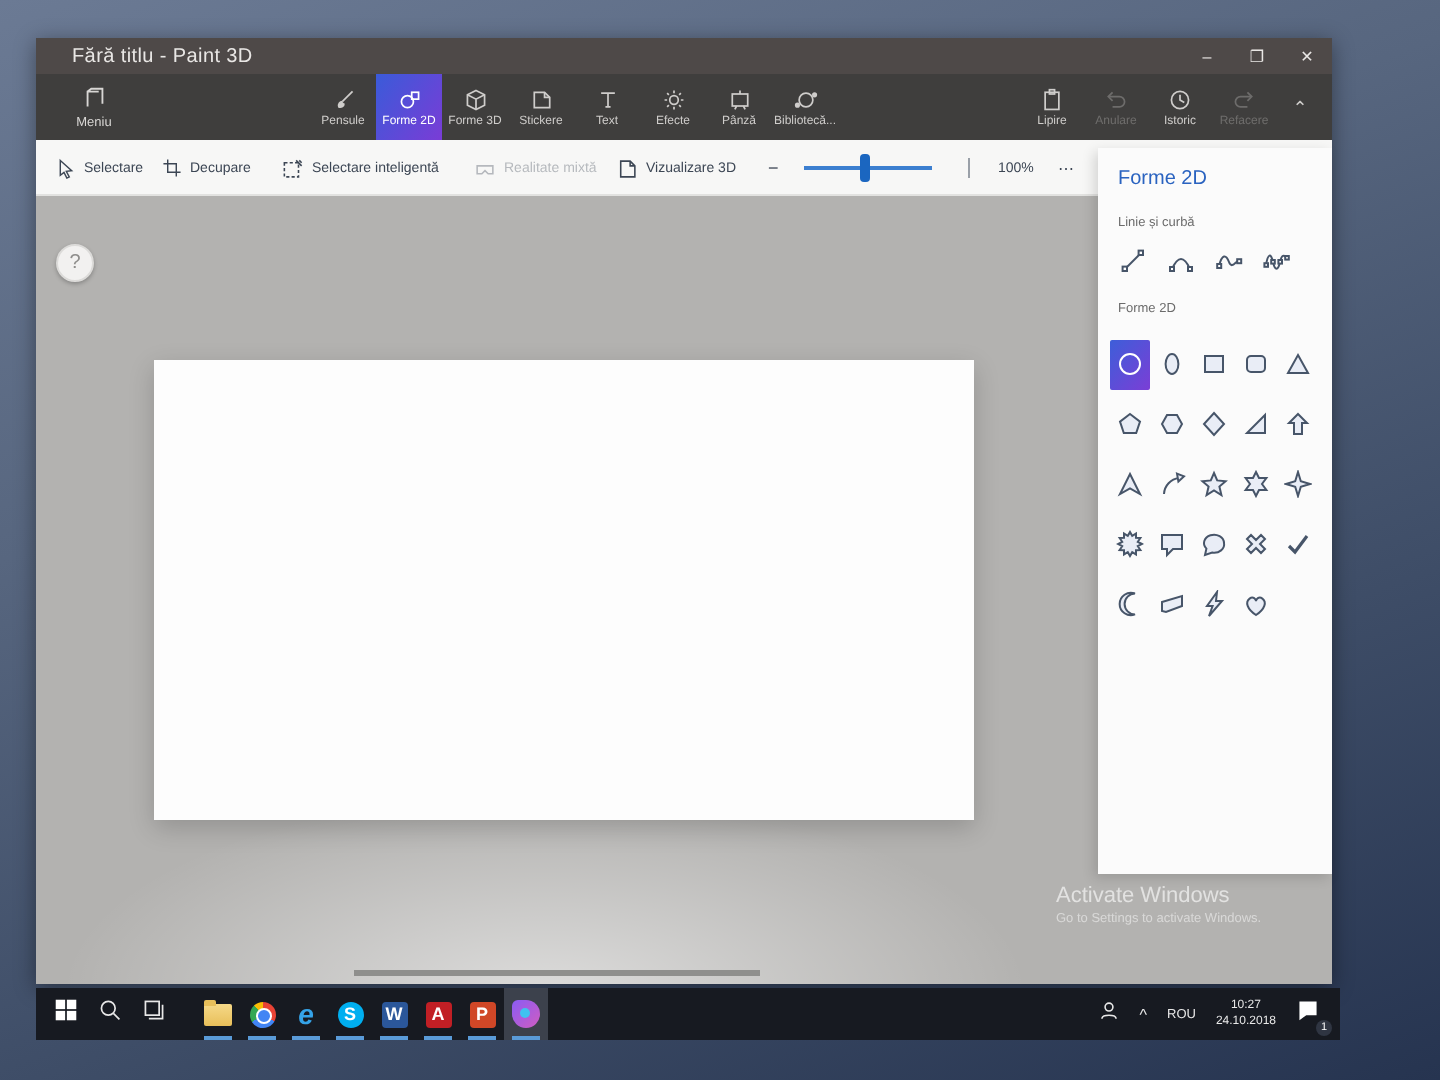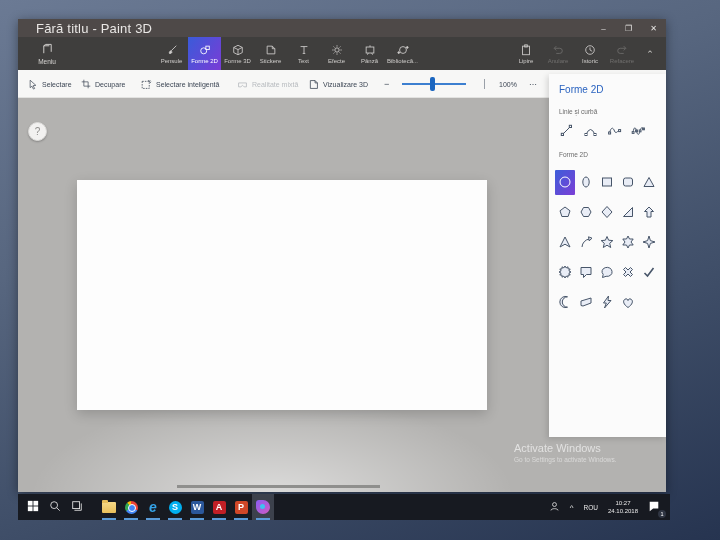--- a/index.html
+++ b/index.html
@@ -7,21 +7,21 @@
 
   .stage { position:relative; width:720px; height:540px;
     background:linear-gradient(160deg,#6b7a94 0%,#57667f 35%,#3e4d67 68%,#263450 100%); }
 
   
   .window { position:absolute; left:18px; top:19px; width:648px; height:473px;
     box-shadow:0 2px 10px rgba(0,0,0,.4); background:#b3b2b0; }
 
   .titlebar { position:absolute; left:0; top:0; width:100%; height:18px; background:#4e4948;
     display:flex; align-items:center; padding-left:7px; }
-  .title { color:#e9e7e5; font-size:13px; letter-spacing:.2px;padding-left:11px; }
+  .title { color:#e9e7e5; font-size:10px; letter-spacing:.2px;padding-left:11px; }
   .win-controls { margin-left:auto; display:flex; height:100%; }
   .win-btn { width:25px; height:100%; display:flex; align-items:center; justify-content:center;
     color:#e9e7e5; font-size:8px; }
 
   
   .toolbar { position:absolute; left:0; top:18px; width:100%; height:33px; background:#3f3e3d; }
   .menu-btn { position:absolute; left:8px; top:0; width:42px; height:33px; display:flex;
     flex-direction:column; align-items:center; justify-content:center; gap:2px;
     color:#d8d6d4; font-size:6.5px; }
   .tab-strip { position:absolute; left:137px; top:0; height:33px; display:flex; }
@@ -57,21 +57,21 @@
   .workspace { position:absolute; left:0; top:79px; width:100%; height:394px; background:#b3b2b0;
     overflow:hidden; }
   .ws-glow { position:absolute; left:0; bottom:0; width:530px; height:110px;
     background:radial-gradient(ellipse at 48% 105%, rgba(255,255,255,.55), rgba(255,255,255,0) 62%); }
   .help-btn { position:absolute; left:10px; top:24px; width:19px; height:19px; border-radius:50%;
     background:#f2f1f0; border:1px solid #dcdbd9; color:#8e8d8b; font-size:10px;
     display:flex; align-items:center; justify-content:center; box-shadow:0 1px 2px rgba(0,0,0,.25); }
   .canvas { position:absolute; left:59px; top:82px; width:410px; height:230px; background:#fdfdfd;
     box-shadow:0 4px 12px rgba(0,0,0,.18); }
   .hscrollbar { position:absolute; left:159px; top:387px; width:203px; height:3px; background:#8f8f8d; }
-  .watermark { position:absolute; left:496px; top:344px; color:rgba(255,255,255,.62); }
+  .watermark { position:absolute; left:510px; top:344px; color:rgba(255,255,255,.62); }
   .wm1 { font-size:11px; }
   .wm2 { font-size:6.5px; margin-top:2px; color:rgba(255,255,255,.5); }
 
   
   .panel { position:absolute; left:531px; top:55px; width:117px; height:363px; background:#fbfbfb;
     box-shadow:-2px 2px 6px rgba(0,0,0,.14); }
   .panel-title { color:#2a63c0; font-size:10px; padding:10px 0 0 10px; }
   .panel-label { color:#6b6b6b; font-size:6.5px; padding:13px 0 7px 10px; }
   .line-row { display:flex; gap:8px; padding-left:9px; }
   .line-tool { width:16px; height:16px; display:flex; align-items:center; justify-content:center; }

